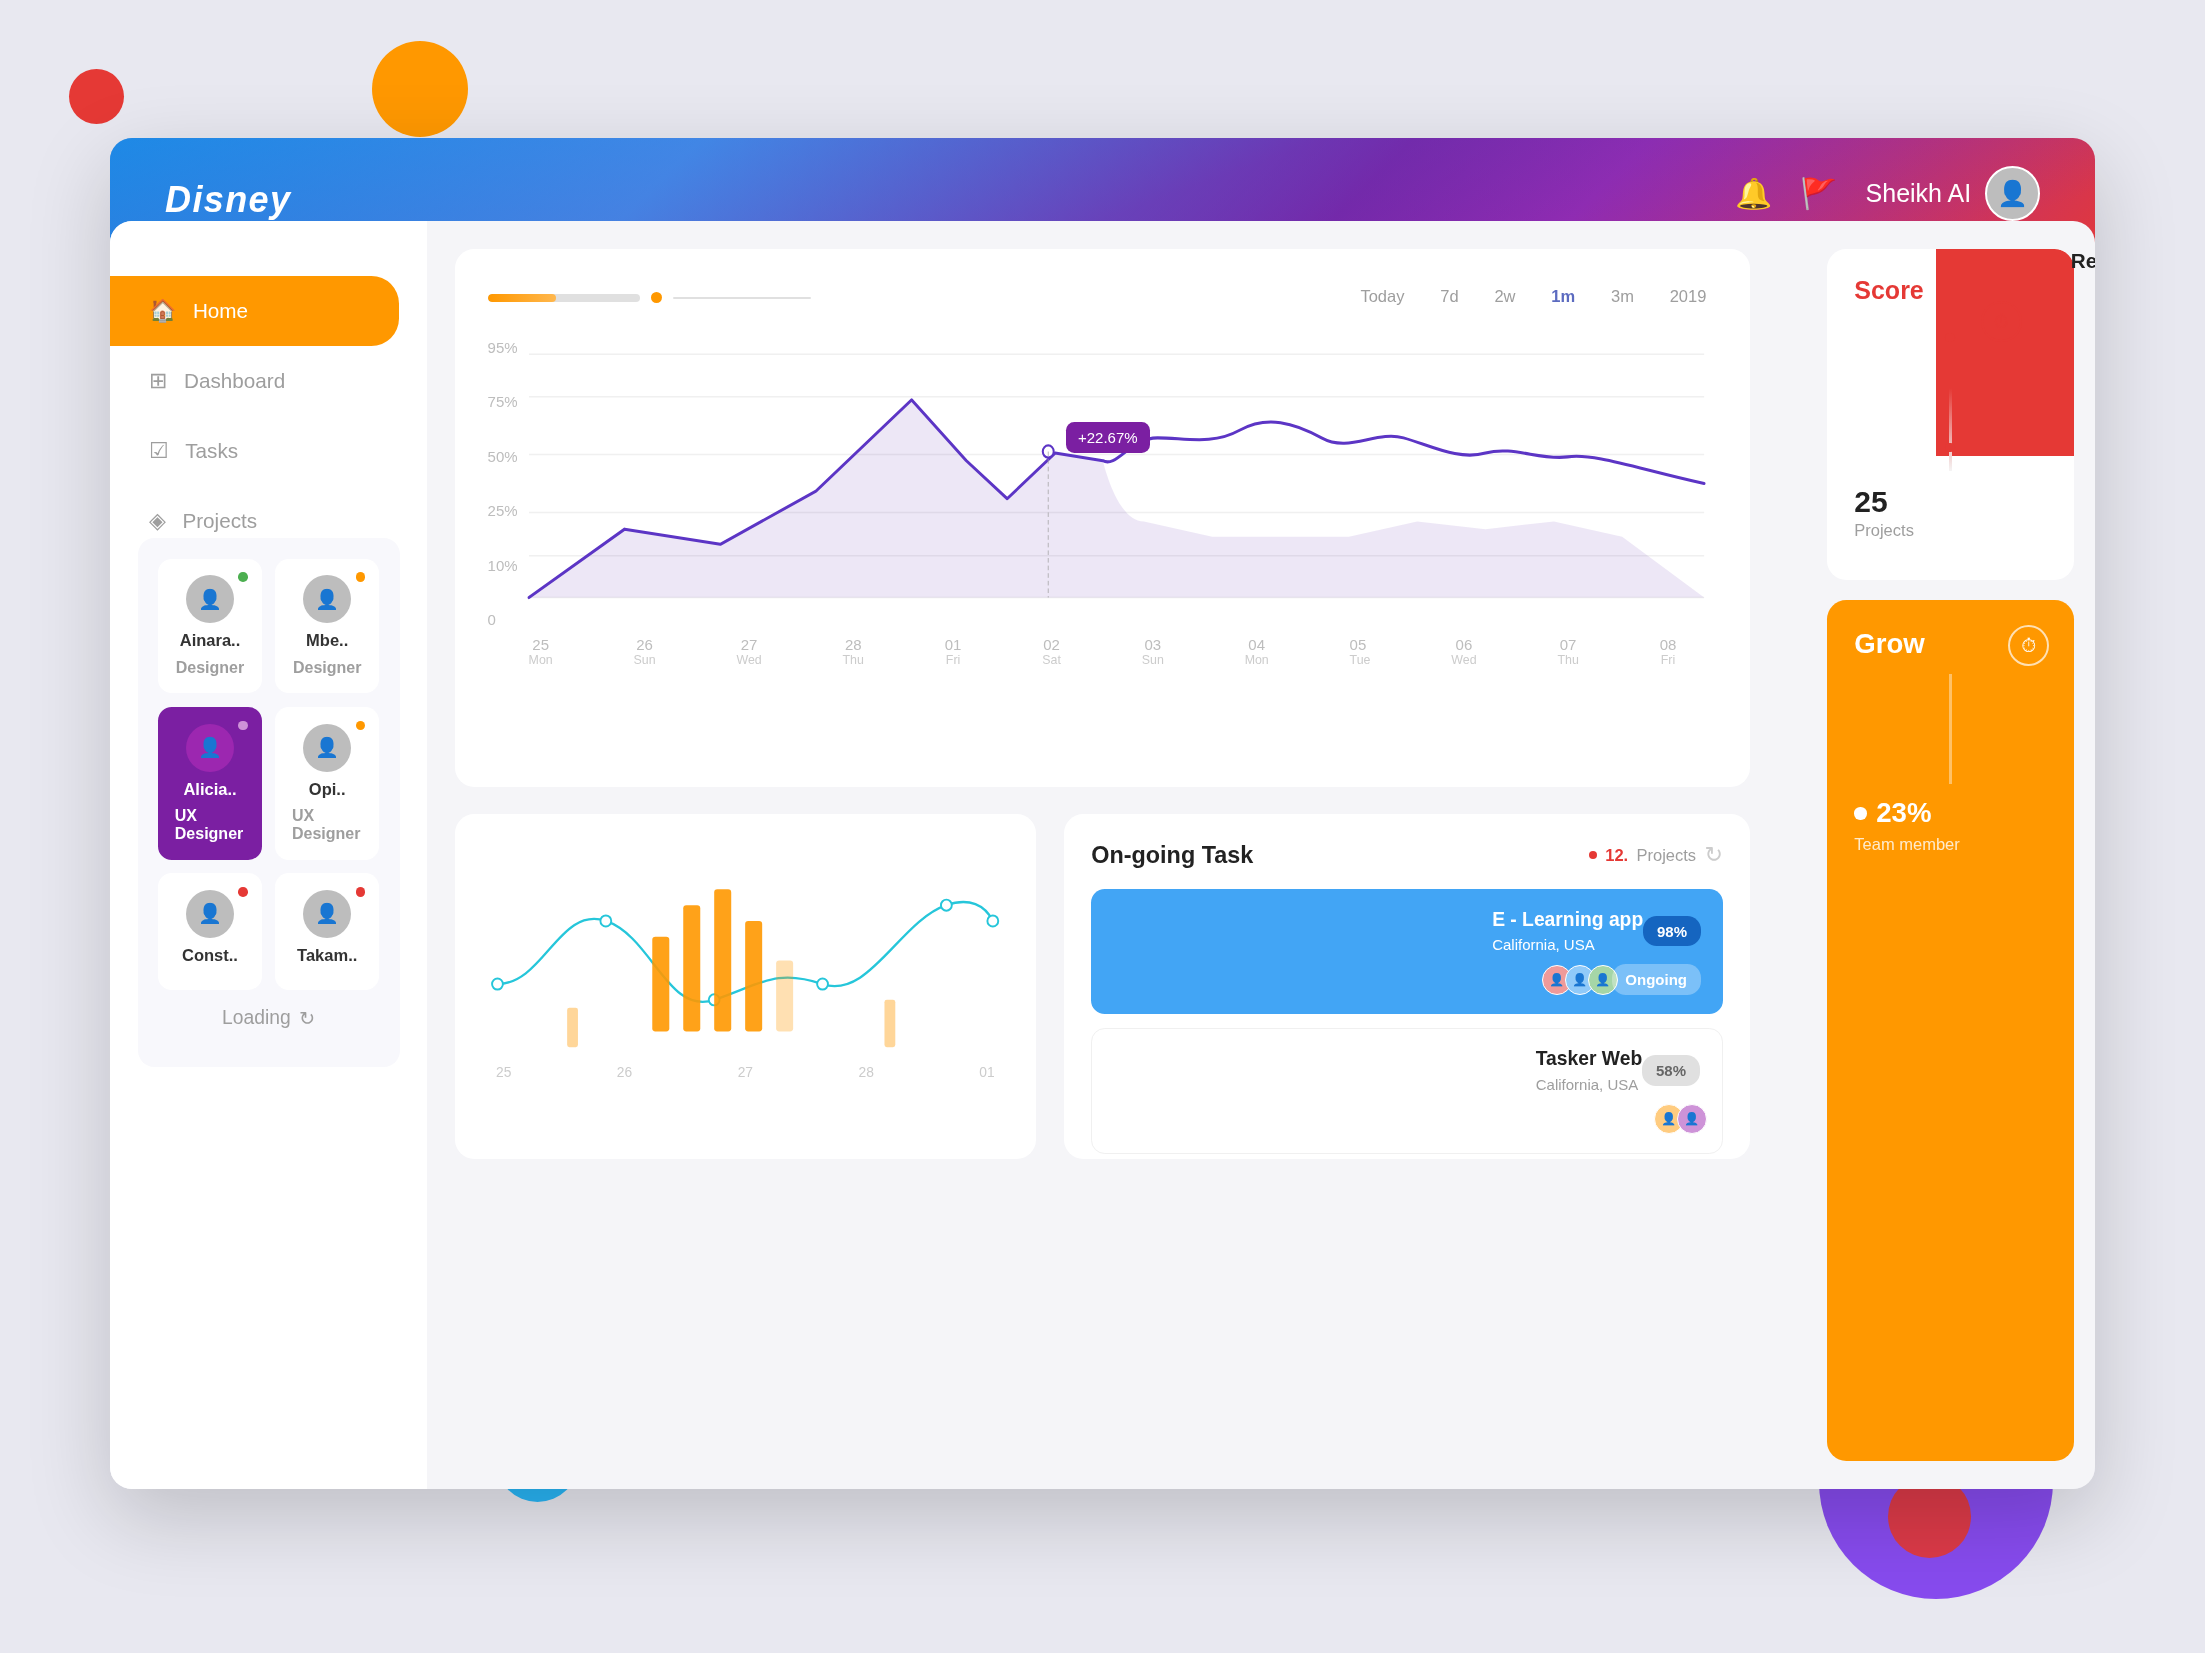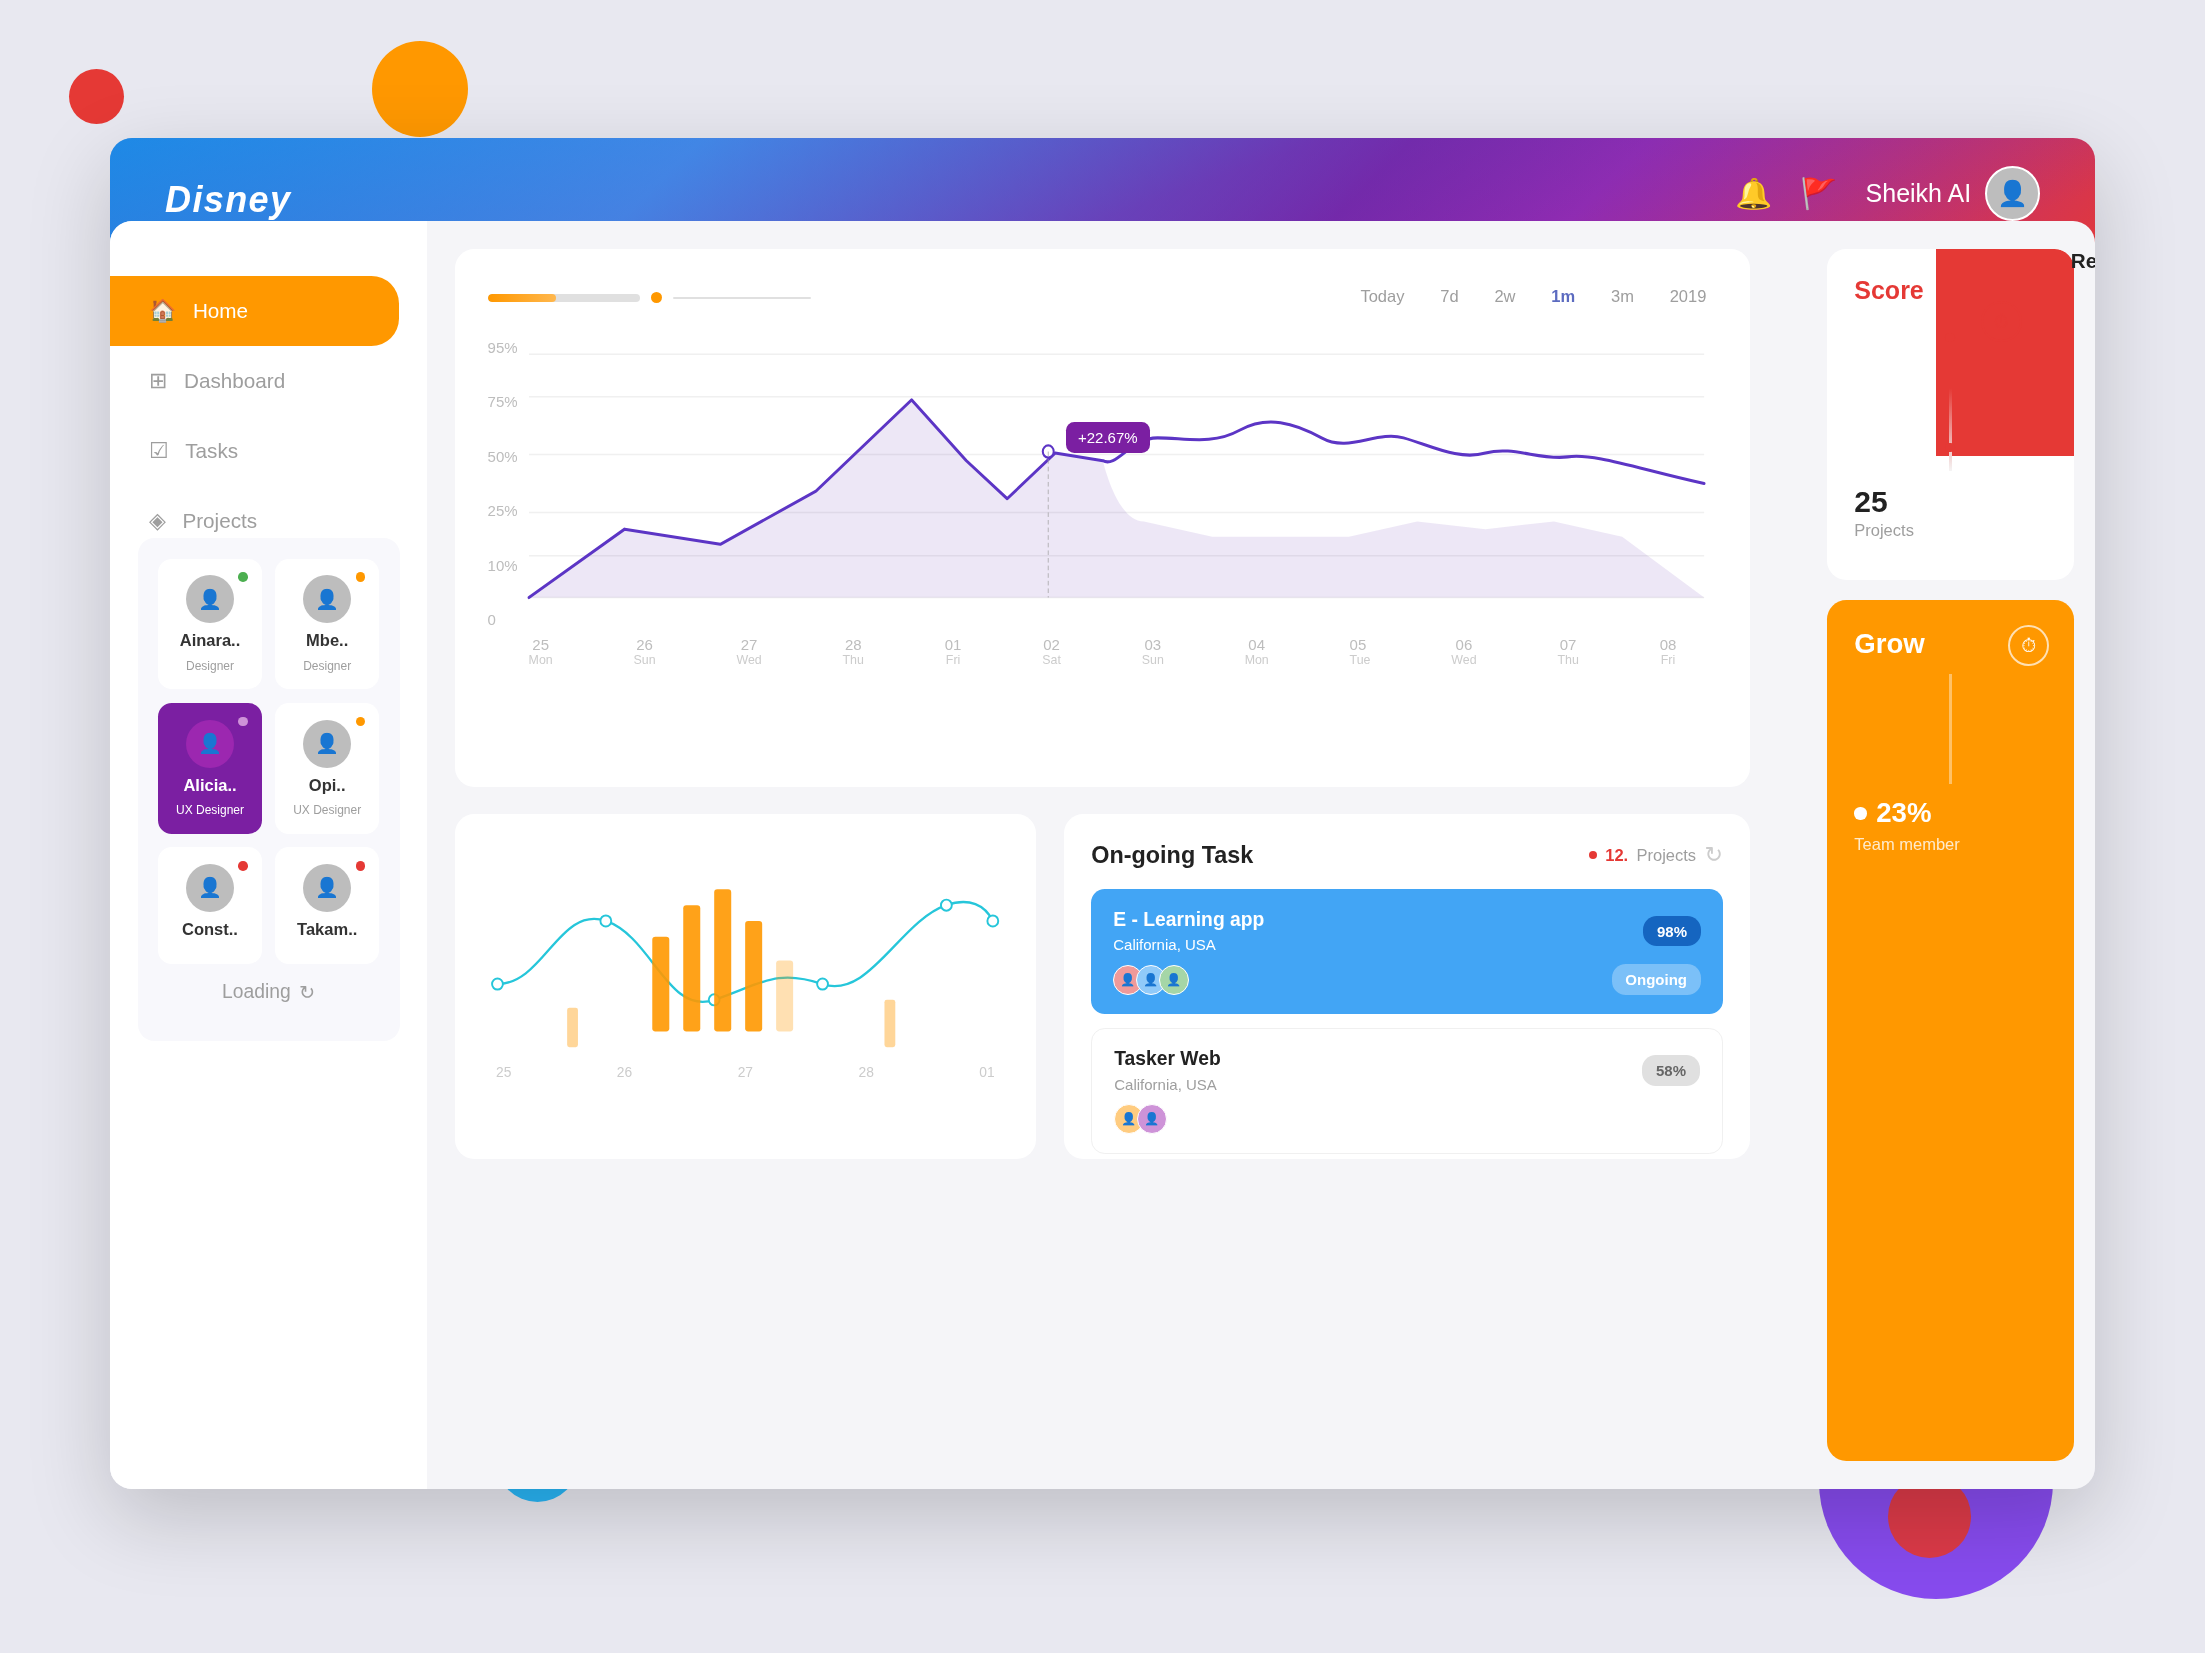--- a/index.html
+++ b/index.html
@@ -239,22 +239,23 @@
       display: flex; align-items: center; justify-content: center;
       font-size: 19.3px;
       overflow: hidden;
     }
     .team-name {
       font-size: 16.5px;
       font-weight: 600;
       color: #333;
     }
     .team-role {
-      font-size: 12px;
+      font-size: 16px;
       color: #9e9e9e;
+      font-weight: bold;
     }
     .status-dot {
       position: absolute;
       top: 13.8px; right: 13.8px;
       width: 9.6px; height: 9.6px;
       border-radius: 50%;
     }
     .status-green { background: #4caf50; }
     .status-orange { background: #ff9800; }
     .status-red { background: #e53935; }
@@ -479,23 +480,22 @@
       font-size: 15px;
       padding: 6.9px 13.8px;
       border-radius: 13.8px;
       font-weight: 600;
     }
     .badge-blue { background: #1565c0; color: white; }
     .badge-ongoing { background: rgba(255,255,255,0.3); color: white; font-size: 15px; }
     .badge-grey { background: #e0e0e0; color: #666; }
     .task-row {
       display: flex;
-      justify-content: space-between;
-      align-items: center;
-      gap: 43px;
+      justify-content: flex-end;
+      align-items: center;
     }
     .task-avatars {
       display: flex;
     }
     .task-avatar {
       width: 30px; height: 30px;
       border-radius: 50%;
       background: #bdbdbd;
       border: 1.4px solid white;
       margin-right: -6.9px;

